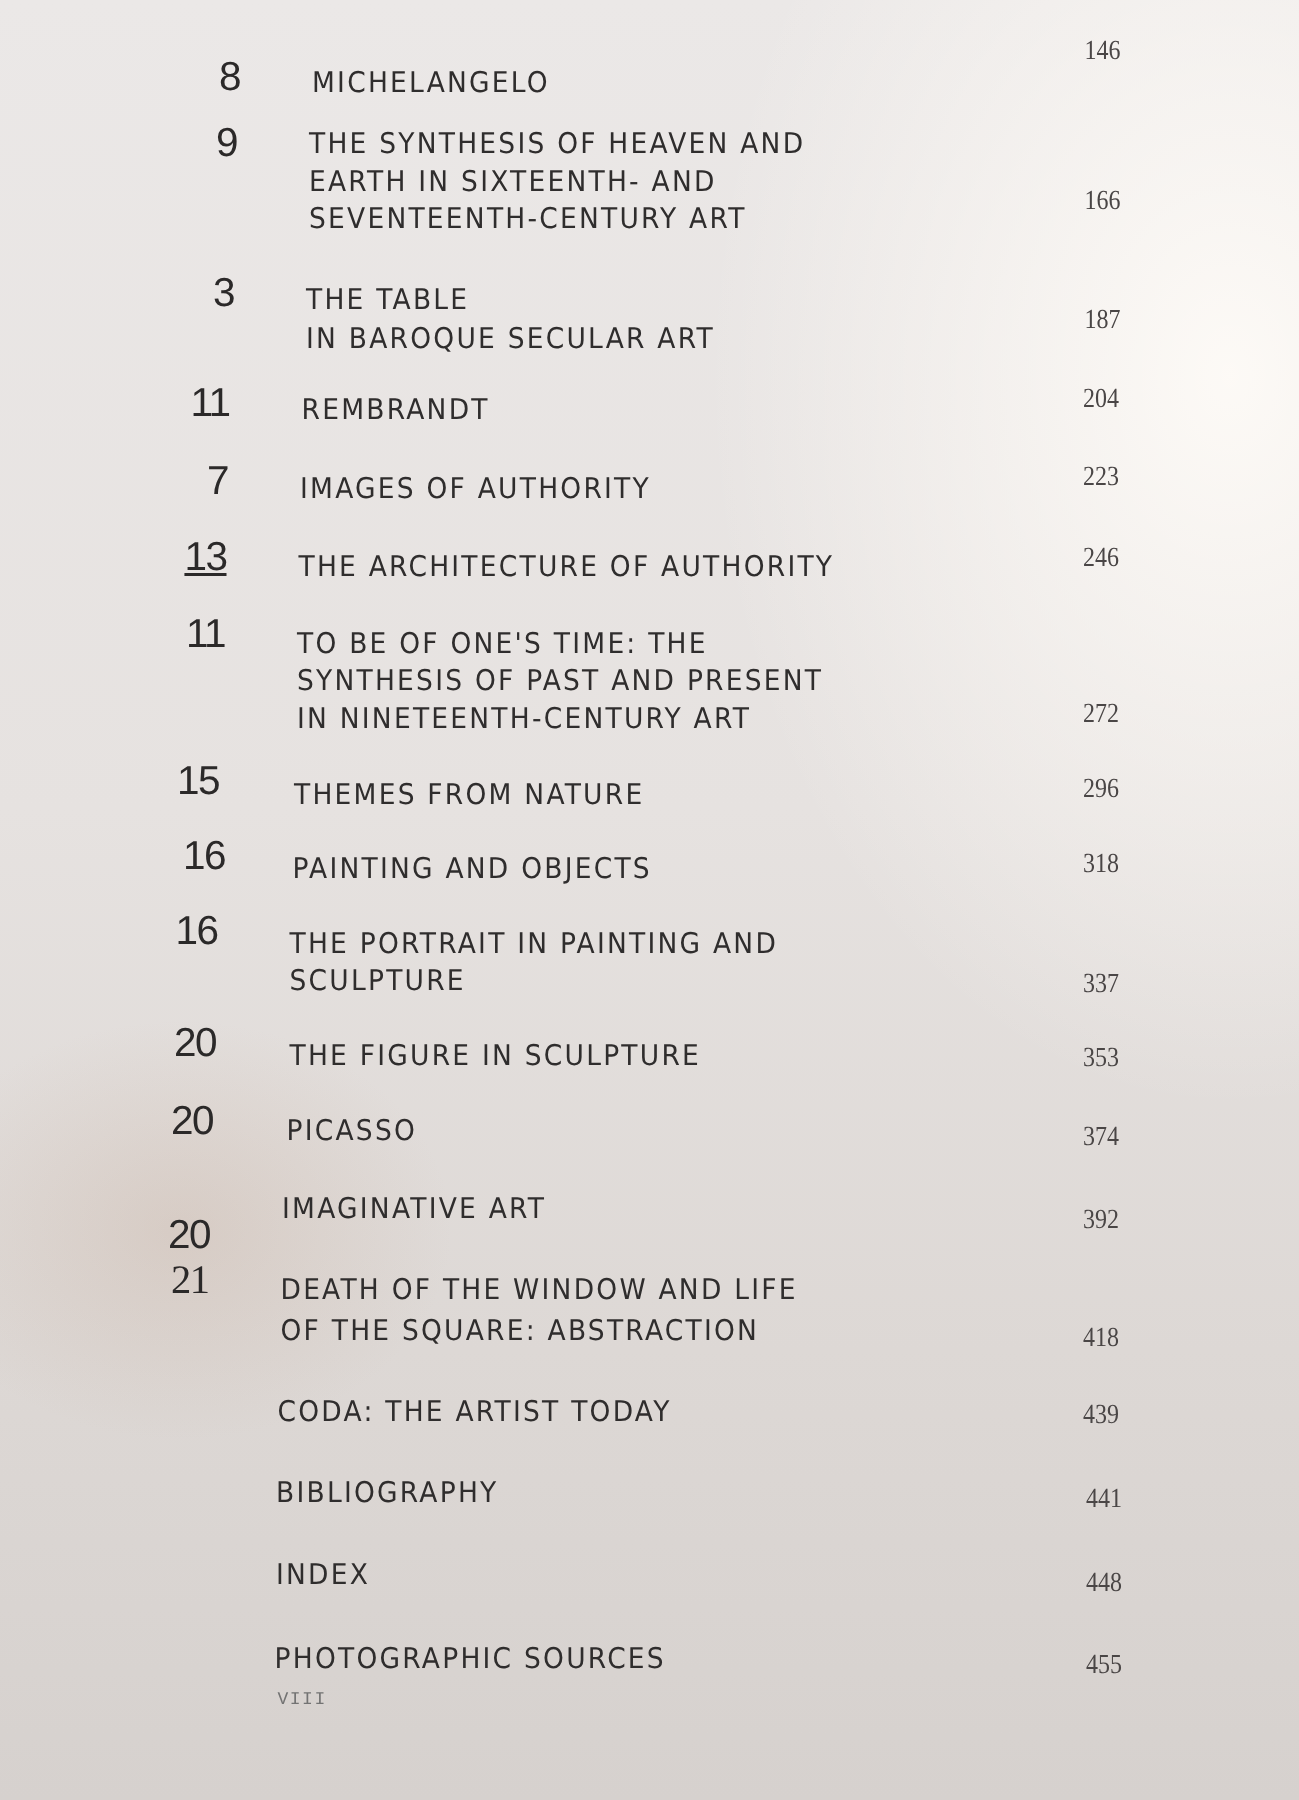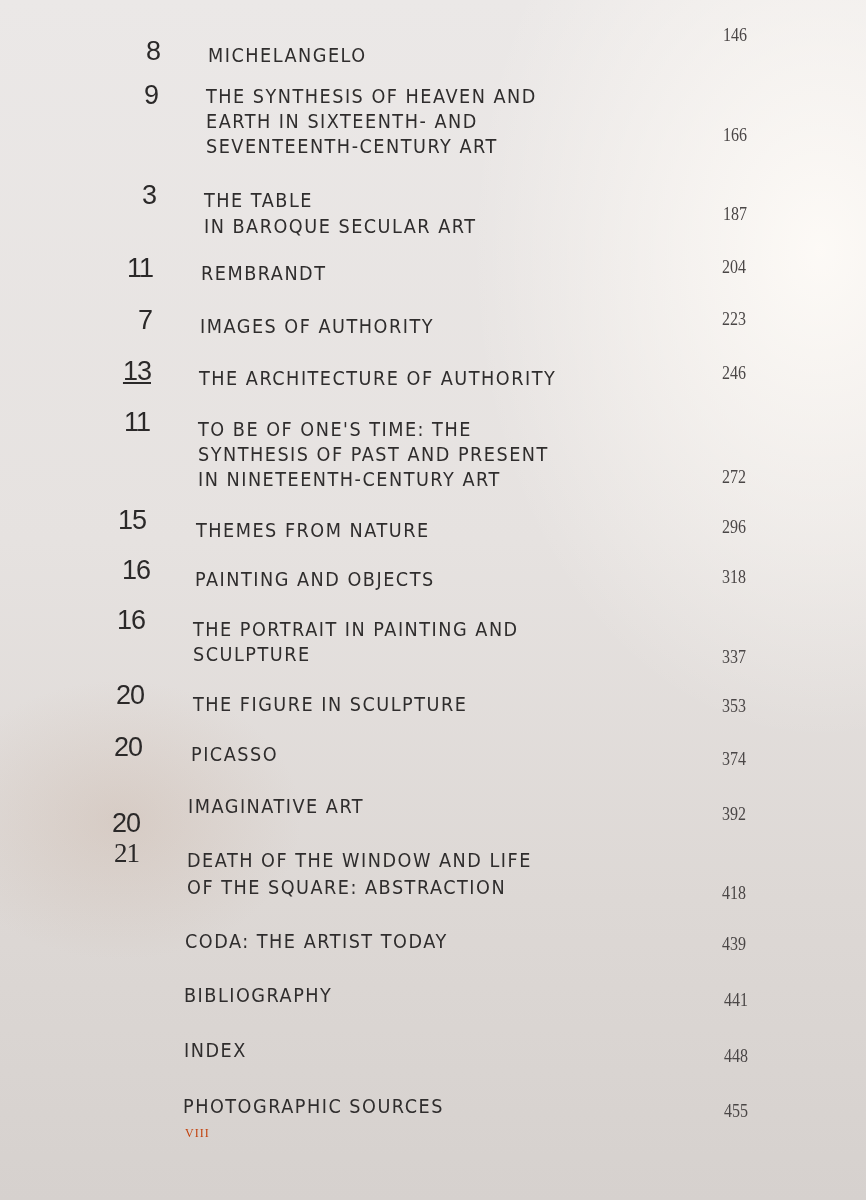--- a/index.html
+++ b/index.html
@@ -24,22 +24,22 @@
       font-size: 19px; letter-spacing: 1.6px; line-height: 26px;
       color: #2f2d2d; white-space: nowrap; transform: scaleX(0.93); transform-origin: left top;
     }
     .title .line { display: block; }
     .pg {
       position: absolute; font-family: "Liberation Serif", serif;
       font-size: 16px; color: #4a4646; text-align: right; width: 50px;
       transform: scaleY(1.15);
     }
     .folio {
-      position: absolute; font-family: Liberation Serif, serif;
-      font-size: 12px; color: #c2410c; letter-spacing: 1px;
+      position: absolute; font-family: Liberation Mono, monospace;
+      font-size: 12px; color: #737373; letter-spacing: 1px;
     }
   </style>
 </head>
 <body>
 
 <div class="page">
 
   <div class="entry">
     <span class="num" style="left:100px; top:36px;">8</span>
     <div class="title" style="left:208px; top:42px;">

